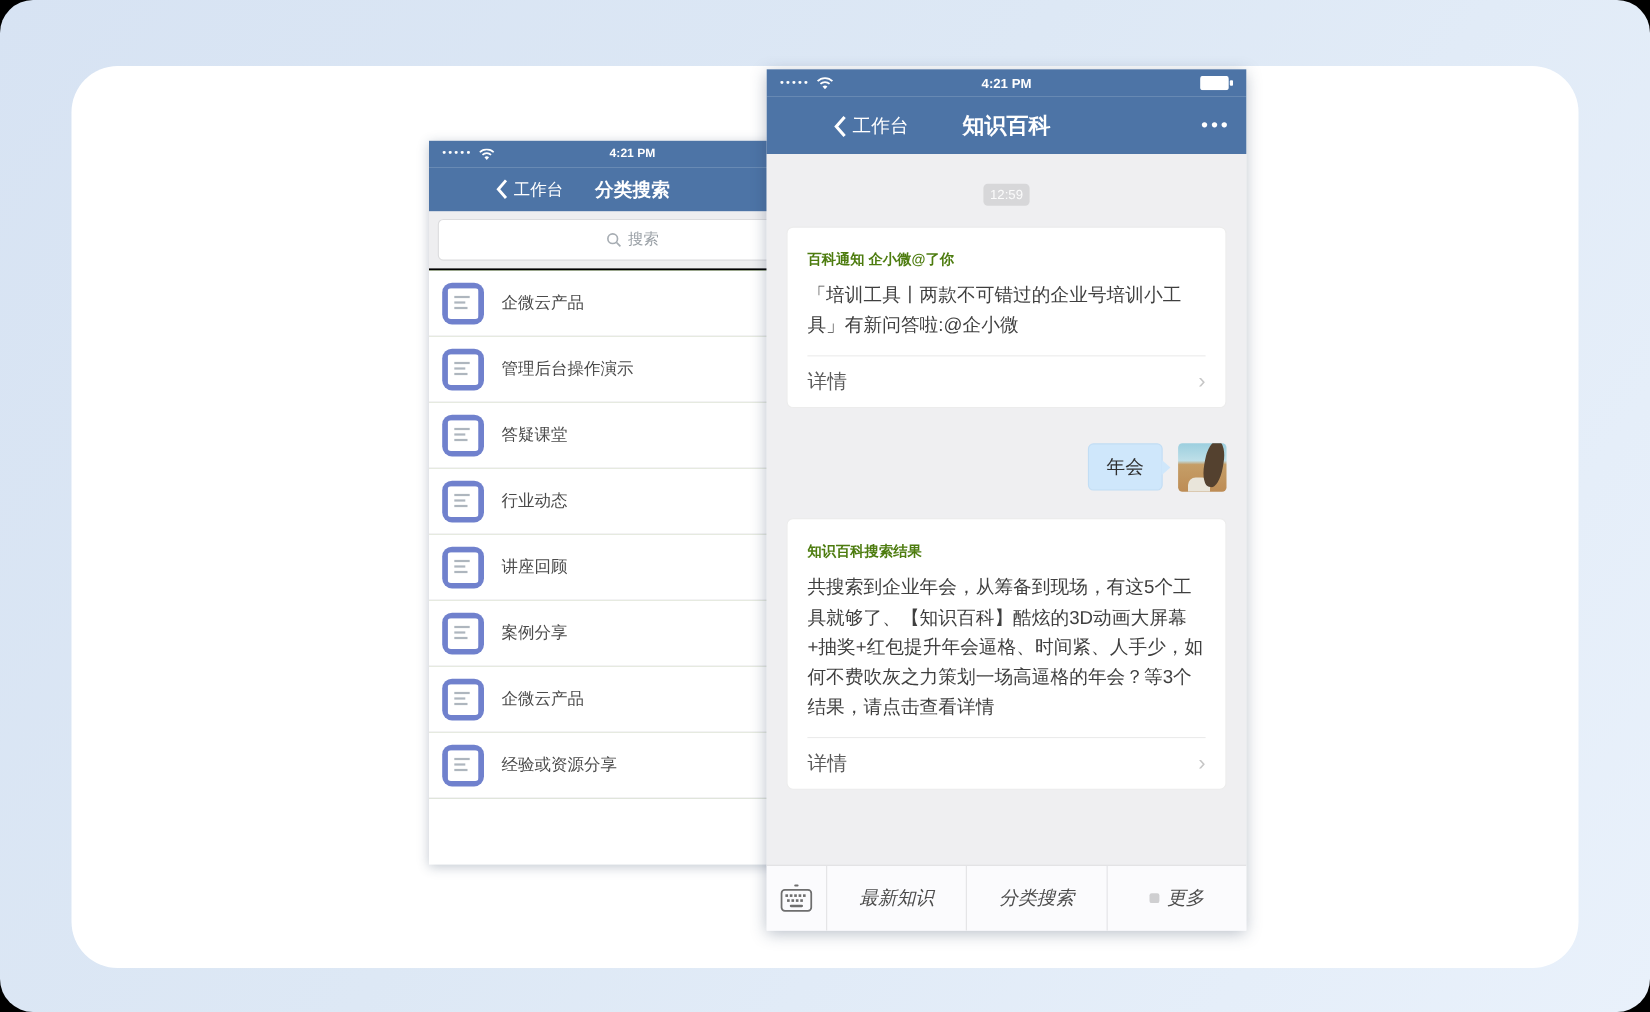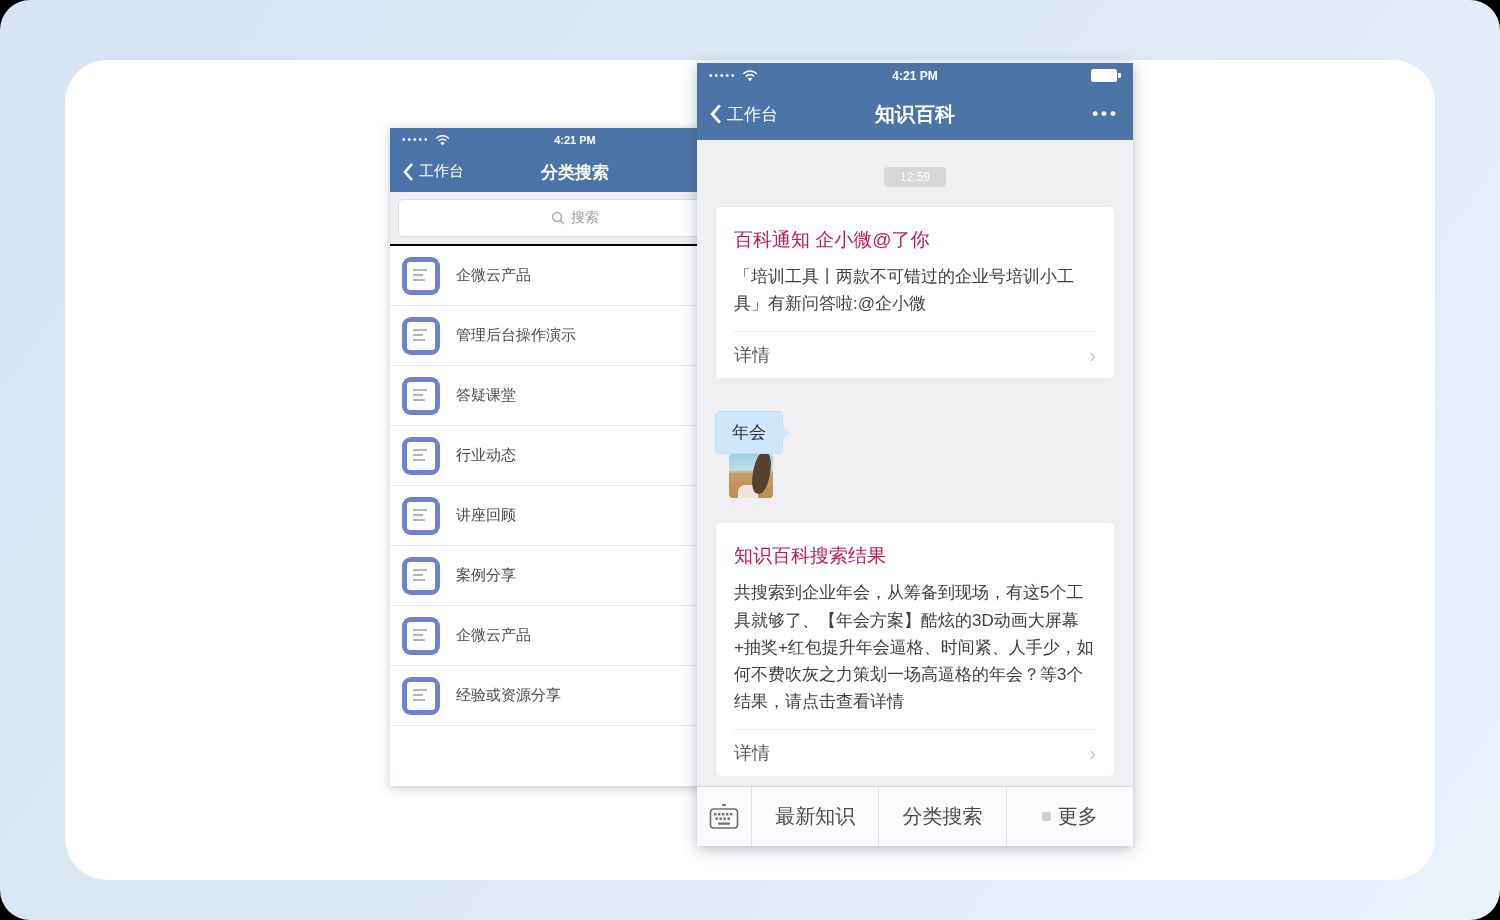--- a/index.html
+++ b/index.html
@@ -18,21 +18,21 @@
   .phone-right .statusbar{height:25px;font-size:12px;}
   .signal{letter-spacing:2px;font-size:10px;line-height:1;}
   .sb-left{display:flex;align-items:center;gap:5px;}
   .sb-time{position:absolute;left:0;right:0;text-align:center;font-weight:bold;}
   .statusbar{position:relative;}
   .sb-right{margin-left:auto;display:flex;align-items:center;z-index:1;}
 
   .navbar{position:relative;display:flex;align-items:center;background:#4d74a6;color:#fff;}
   .phone-left .navbar{height:40px;}
   .phone-right .navbar{height:52px;}
-  .nav-back{display:flex;align-items:flex-start;gap:5px;padding:0 12px;cursor:pointer;z-index:1;}
+  .nav-back{display:flex;align-items:flex-end;gap:5px;padding:0 12px;cursor:pointer;z-index:1;margin-left:48px;}
   .phone-left .nav-back{font-size:15px;}
   .phone-right .nav-back{font-size:17px;}
   .nav-title{position:absolute;left:0;right:0;text-align:center;font-weight:700;}
   .phone-left .nav-title{font-size:17px;}
   .phone-right .nav-title{font-size:20px;}
   .nav-menu{margin-left:auto;padding:0 14px;font-size:17px;letter-spacing:3px;font-weight:bold;z-index:1;cursor:pointer;}
 
   
   .search-strip{height:54px;background:#eeeef0;display:flex;align-items:center;padding:0 8px;border-bottom:2px solid #000000;}
   .search-box{flex:1;height:38px;background:#fff;border:1px solid #dcdcde;border-radius:5px;
@@ -40,41 +40,41 @@
   .cat-list{background:#4d7c0f;}
   .cat-row{height:60px;display:flex;align-items:center;gap:16px;padding:0 12px;border-bottom:1px solid #e8e8ea;background:#fff;cursor:pointer;}
   .doc-icon{width:38px;height:38px;border-radius:9px;background:#7081cd;flex:0 0 auto;position:relative;}
   .doc-icon .inner{position:absolute;inset:5px;background:#fff;border-radius:3px;
     background-image:linear-gradient(#aeb6be,#aeb6be),linear-gradient(#aeb6be,#aeb6be),linear-gradient(#aeb6be,#aeb6be);
     background-size:14px 2px,10px 2px,12px 2px;background-position:6px 7px,6px 12px,6px 17px;background-repeat:no-repeat;background-color:#fff;}
   .cat-label{font-size:15px;color:#4a4a4a;}
 
   
   .chat{height:646px;background:#efeff1;padding:0 18px;overflow:hidden;}
-  .time-badge{width:62px;margin:27px auto 0;background:#d7d7d9;color:#fbfbfb;font-size:12px;text-align:center;
+  .time-badge{width:42px;margin:27px auto 0;background:#d7d7d9;color:#fbfbfb;font-size:12px;text-align:center;
     border-radius:4px;padding:3px 0;}
   .msg-card{margin-top:19px;background:#fff;border-radius:6px;border:1px solid #ececec;padding:16px 18px 0;}
-  .msg-title{font-size:19px;font-weight:normal;color:#be185d;margin:4px 0 10px;}
+  .msg-title{font-size:13px;font-weight:bold;color:#4d7c0f;margin:4px 0 10px;}
   .msg-body{font-size:17px;color:#3f3f3f;line-height:1.6;}
   .msg-footer{display:flex;align-items:center;border-top:1px solid #ebebeb;margin-top:14px;padding:11px 0;cursor:pointer;}
   .msg-footer .detail{font-size:18px;color:#5c5c5c;}
   .msg-footer .chev{margin-left:auto;color:#c6c6c6;font-size:20px;line-height:1;}
-  .bubble-row{display:flex;justify-content:flex-end;align-items:flex-start;margin-top:32px;flex-direction:column;}
+  .bubble-row{display:flex;justify-content:flex-end;align-items:flex-start;margin-top:32px;}
   .bubble{position:relative;background:#cfe7fb;border:1px solid #c2ddf4;border-radius:5px;padding:9px 16px;font-size:17px;color:#2f2f2f;}
   .bubble::after{content:"";position:absolute;right:-8px;top:50%;margin-top:-7px;
     border-top:7px solid transparent;border-bottom:7px solid transparent;border-left:8px solid #cfe7fb;}
   .avatar{position:relative;width:44px;height:44px;border-radius:4px;margin-left:14px;overflow:hidden;flex:0 0 auto;
     background:linear-gradient(180deg,#9ccfdf 0%,#bedfe8 36%,#c59e67 44%,#bd8c55 100%);}
   .avatar::after{content:"";position:absolute;right:3px;top:-2px;width:17px;height:42px;background:#54412f;border-radius:45%;transform:rotate(10deg);}
   .avatar::before{content:"";position:absolute;bottom:0;left:9px;width:20px;height:13px;background:#e9e5da;border-radius:7px 7px 0 0;}
 
   
   .toolbar{height:60px;background:#fbfbfd;border-top:1px solid #d9d9db;display:flex;align-items:stretch;}
   .kb-cell{width:55px;display:flex;align-items:center;justify-content:center;border-right:1px solid #e3e3e5;cursor:pointer;}
-  .tb-item{flex:1;display:flex;align-items:center;justify-content:center;gap:7px;font-size:20px;color:#4c4c4c;cursor:pointer;}
+  .tb-item{flex:1;display:flex;align-items:center;justify-content:center;gap:7px;font-size:17px;color:#4c4c4c;cursor:pointer;font-style:italic;}
   .tb-item + .tb-item{border-left:1px solid #e3e3e5;}
   .more-square{width:9px;height:9px;background:#cfcfd1;border-radius:2px;display:inline-block;}
 </style>
 </head>
 <body>
 
 <div class="canvas">
   <div class="big-card"></div>
 
   <div class="phone phone-left">
@@ -200,21 +200,21 @@
         </div>
       </div>
 
       <div class="bubble-row">
         <div class="bubble">年会</div>
         <div class="avatar"></div>
       </div>
 
       <div class="msg-card" style="margin-top:24px;">
         <div class="msg-title">知识百科搜索结果</div>
-        <div class="msg-body">共搜索到企业年会，从筹备到现场，有这5个工具就够了、【年会方案】酷炫的3D动画大屏幕+抽奖+红包提升年会逼格、时间紧、人手少，如何不费吹灰之力策划一场高逼格的年会？等3个结果，请点击查看详情</div>
+        <div class="msg-body">共搜索到企业年会，从筹备到现场，有这5个工具就够了、【知识百科】酷炫的3D动画大屏幕+抽奖+红包提升年会逼格、时间紧、人手少，如何不费吹灰之力策划一场高逼格的年会？等3个结果，请点击查看详情</div>
         <div class="msg-footer">
           <span class="detail">详情</span>
           <span class="chev">›</span>
         </div>
       </div>
     </div>
 
     <div class="toolbar">
       <div class="kb-cell">
         <svg width="30" height="28" viewBox="0 0 30 28">

